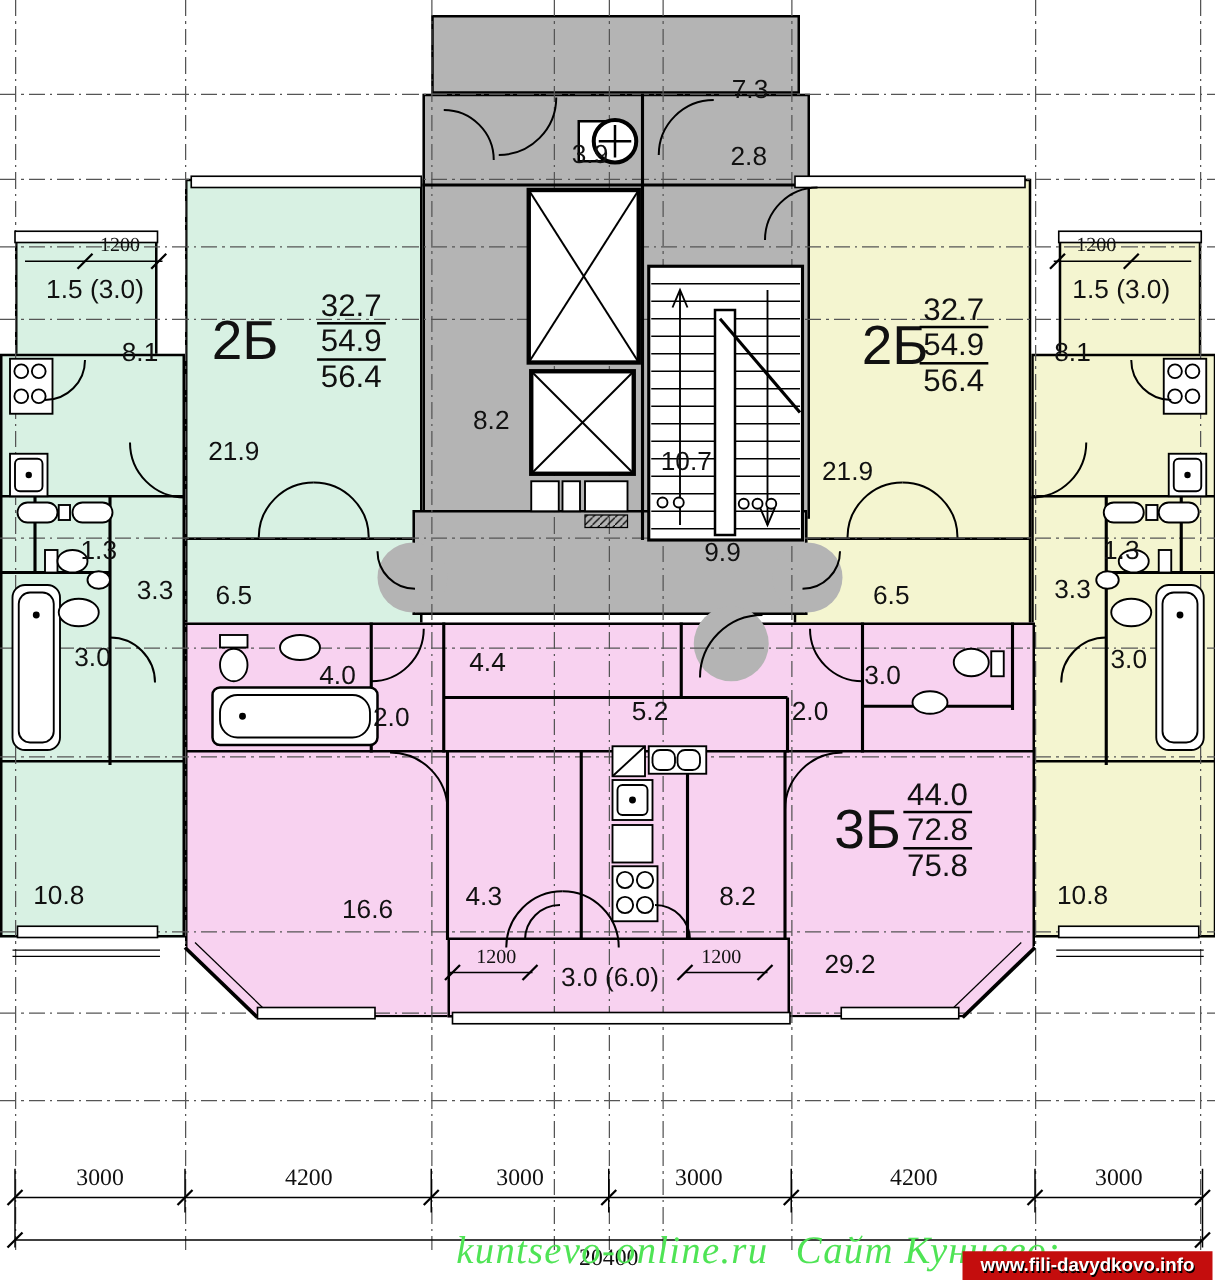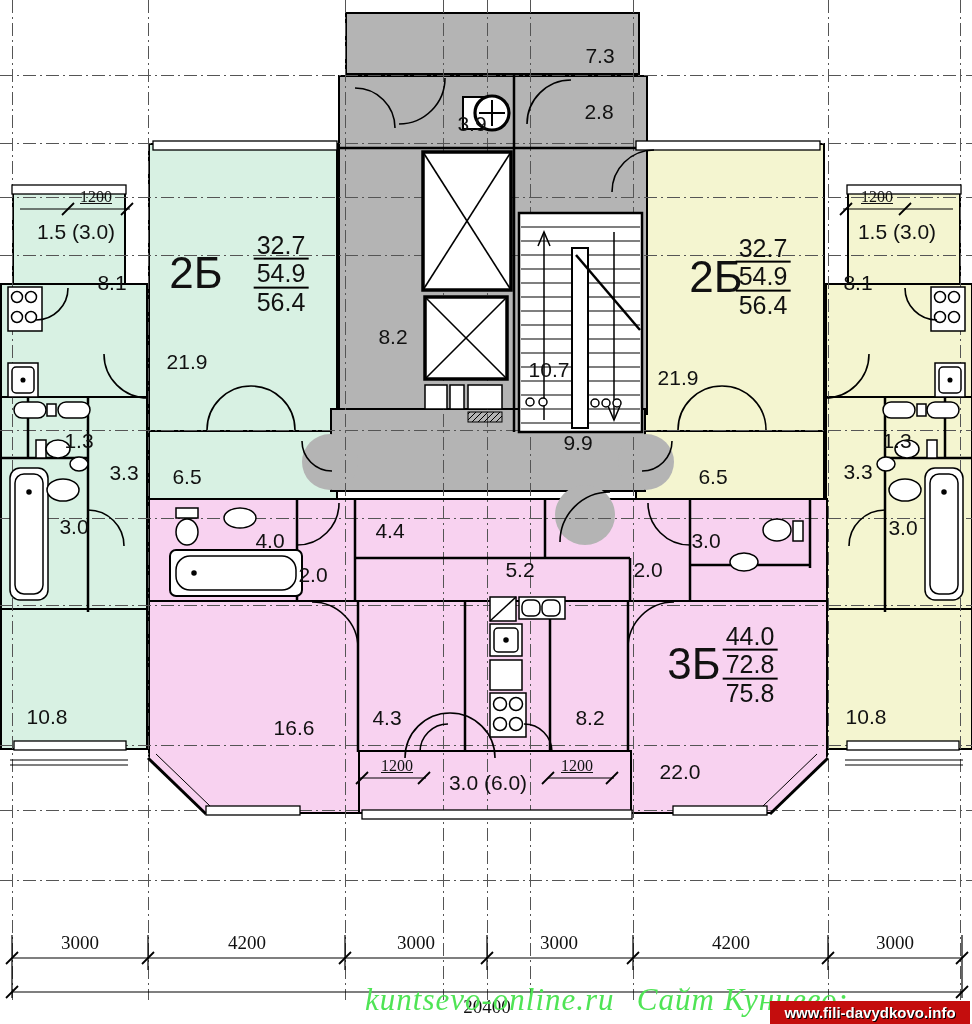--- a/index.html
+++ b/index.html
@@ -12,21 +12,21 @@
   .gray{background:#b4b4b4;}
   .ear{position:absolute;background:#b4b4b4;border-radius:50%;z-index:2;}
   .gh{position:absolute;left:0;width:972px;height:1px;z-index:2;
       background:repeating-linear-gradient(90deg,#555 0 13px,transparent 13px 17px,#555 17px 19px,transparent 19px 23px);}
   .gv{position:absolute;top:0;height:1000px;width:1px;z-index:2;
       background:repeating-linear-gradient(180deg,#555 0 13px,transparent 13px 17px,#555 17px 19px,transparent 19px 23px);}
   svg.ovl{position:absolute;left:0;top:0;z-index:3;pointer-events:none;}
   .lbl{position:absolute;transform:translate(-50%,-50%);font-size:21px;color:#111;
        white-space:nowrap;z-index:6;}
   .dim{font-family:"Liberation Serif","DejaVu Serif",serif;font-size:19px;}
-  .dimsm{font-family:"Liberation Serif","DejaVu Serif",serif;font-size:16px;text-decoration:underline;}
+  .dimsm{font-family:"Liberation Serif","DejaVu Serif",serif;font-size:16px;}
   .type{font-size:44px;text-align:right;}
   .frac{position:absolute;transform:translate(-50%,-50%);text-align:center;z-index:6;
         font-size:25px;line-height:1.05;color:#111;}
   .frac span{display:block;padding:0 3px;}
   .frac span:nth-child(1),.frac span:nth-child(2){border-bottom:2.5px solid #000;}
   .wm{position:absolute;left:250px;top:982px;width:714px;display:flex;justify-content:center;
       gap:22px;font:italic 31px "Liberation Serif","DejaVu Serif",serif;color:#4fe455;
       z-index:7;letter-spacing:1px;white-space:nowrap;}
   .badge{position:absolute;left:770px;top:1001px;width:200px;height:23px;background:#c40d0d;
          color:#fff;font:bold 15px/23px "Liberation Sans","DejaVu Sans",sans-serif;
@@ -318,23 +318,23 @@
         <line x1="899" y1="215" x2="911" y2="203" stroke-width="1.8"></line>
       <line x1="360" y1="778" x2="426" y2="778"></line>
       <line x1="356" y1="784" x2="368" y2="772" stroke-width="1.8"></line>
         <line x1="418" y1="784" x2="430" y2="772" stroke-width="1.8"></line>
       <line x1="548" y1="778" x2="614" y2="778"></line>
       <line x1="542" y1="784" x2="554" y2="772" stroke-width="1.8"></line>
         <line x1="606" y1="784" x2="618" y2="772" stroke-width="1.8"></line>
     </g>
   </svg>
 
-  <span class="lbl" style="left:600px;top:56px">7.3</span>
+  <span class="lbl" style="left:600px;top:72px">7.3</span>
   <span class="lbl" style="left:472px;top:124px">3.9</span>
-  <span class="lbl" style="left:599px;top:112px">2.8</span>
+  <span class="lbl" style="left:599px;top:126px">2.8</span>
   <span class="lbl" style="left:393px;top:337px">8.2</span>
   <span class="lbl" style="left:549px;top:370px">10.7</span>
   <span class="lbl" style="left:578px;top:443px">9.9</span>
 
   <span class="lbl dimsm" style="left:96px;top:197px">1200</span>
   <span class="lbl" style="left:76px;top:232px">1.5 (3.0)</span>
   <span class="lbl" style="left:112px;top:283px">8.1</span>
   <span class="lbl type" style="left:196px;top:273px">2Б</span>
   <div class="frac" style="left:281px;top:273px">
     <span>32.7</span>
@@ -372,21 +372,21 @@
   <span class="lbl" style="left:706px;top:541px">3.0</span>
   <span class="lbl type" style="left:694px;top:664px">3Б</span>
   <div class="frac" style="left:750px;top:664px">
     <span>44.0</span>
     <span>72.8</span>
     <span>75.8</span>
   </div>
   <span class="lbl" style="left:387px;top:718px">4.3</span>
   <span class="lbl" style="left:590px;top:718px">8.2</span>
   <span class="lbl" style="left:294px;top:728px">16.6</span>
-  <span class="lbl" style="left:680px;top:772px">22.0</span>
+  <span class="lbl" style="left:680px;top:772px">29.2</span>
   <span class="lbl dimsm" style="left:397px;top:766px">1200</span>
   <span class="lbl dimsm" style="left:577px;top:766px">1200</span>
   <span class="lbl" style="left:488px;top:783px">3.0 (6.0)</span>
 
   <span class="lbl dim" style="left:80px;top:943px">3000</span>
   <span class="lbl dim" style="left:247px;top:943px">4200</span>
   <span class="lbl dim" style="left:416px;top:943px">3000</span>
   <span class="lbl dim" style="left:559px;top:943px">3000</span>
   <span class="lbl dim" style="left:731px;top:943px">4200</span>
   <span class="lbl dim" style="left:895px;top:943px">3000</span>

